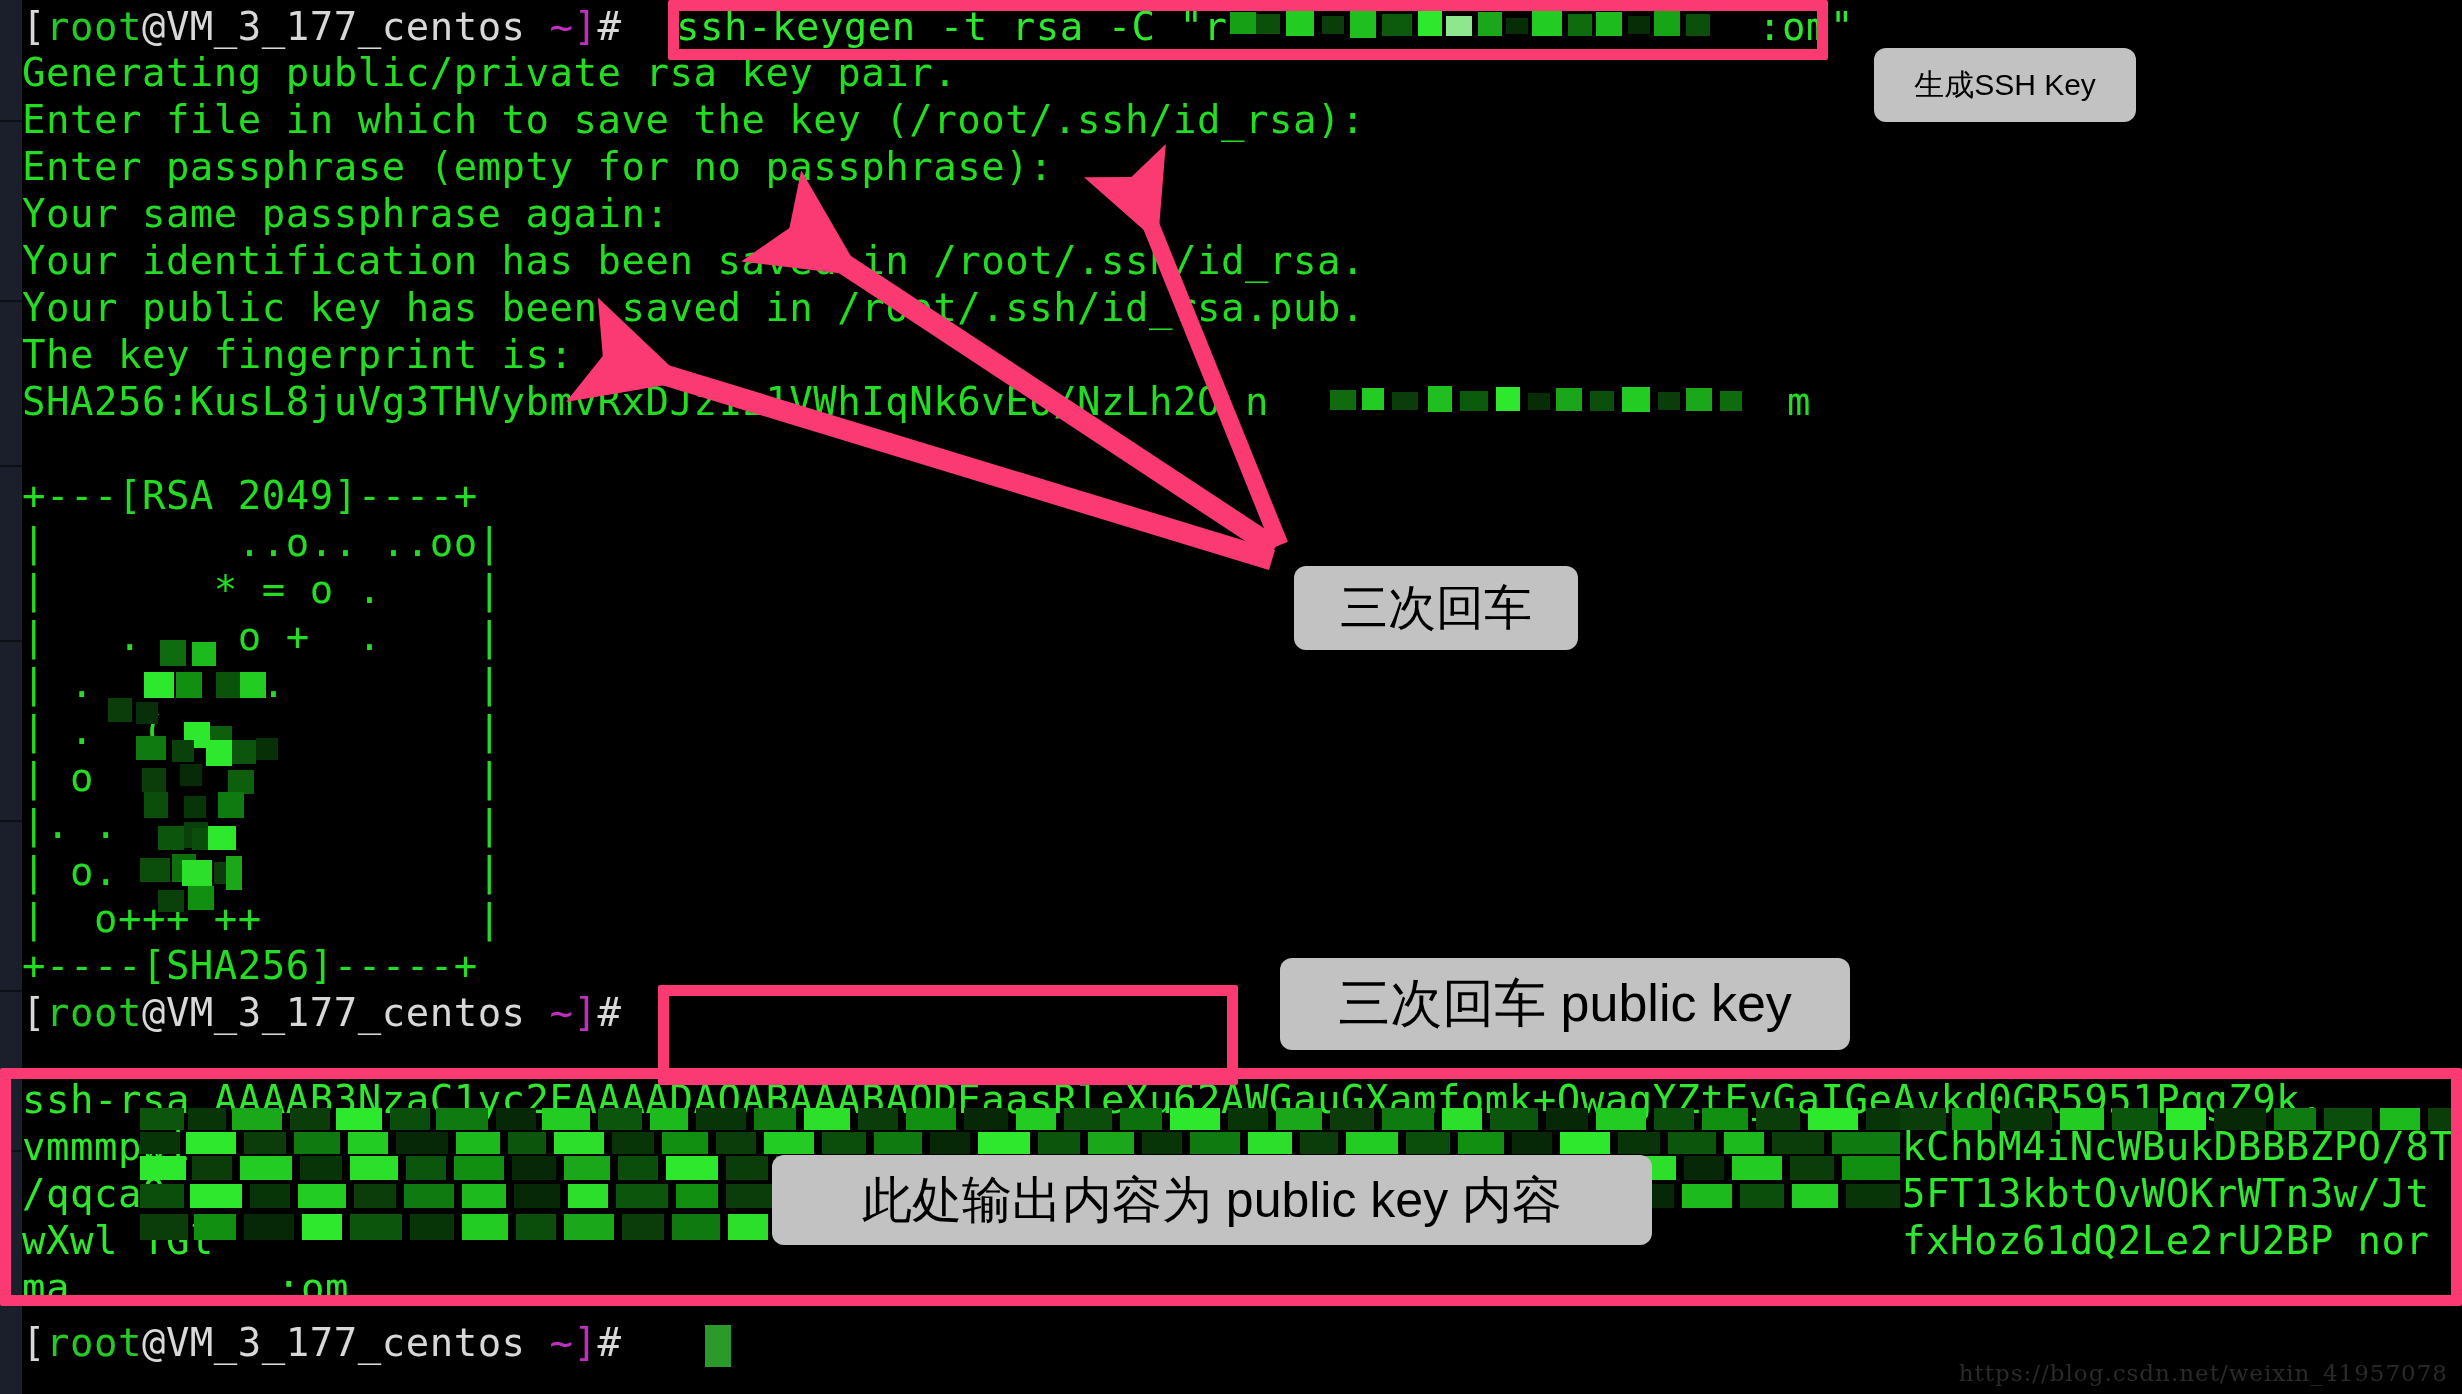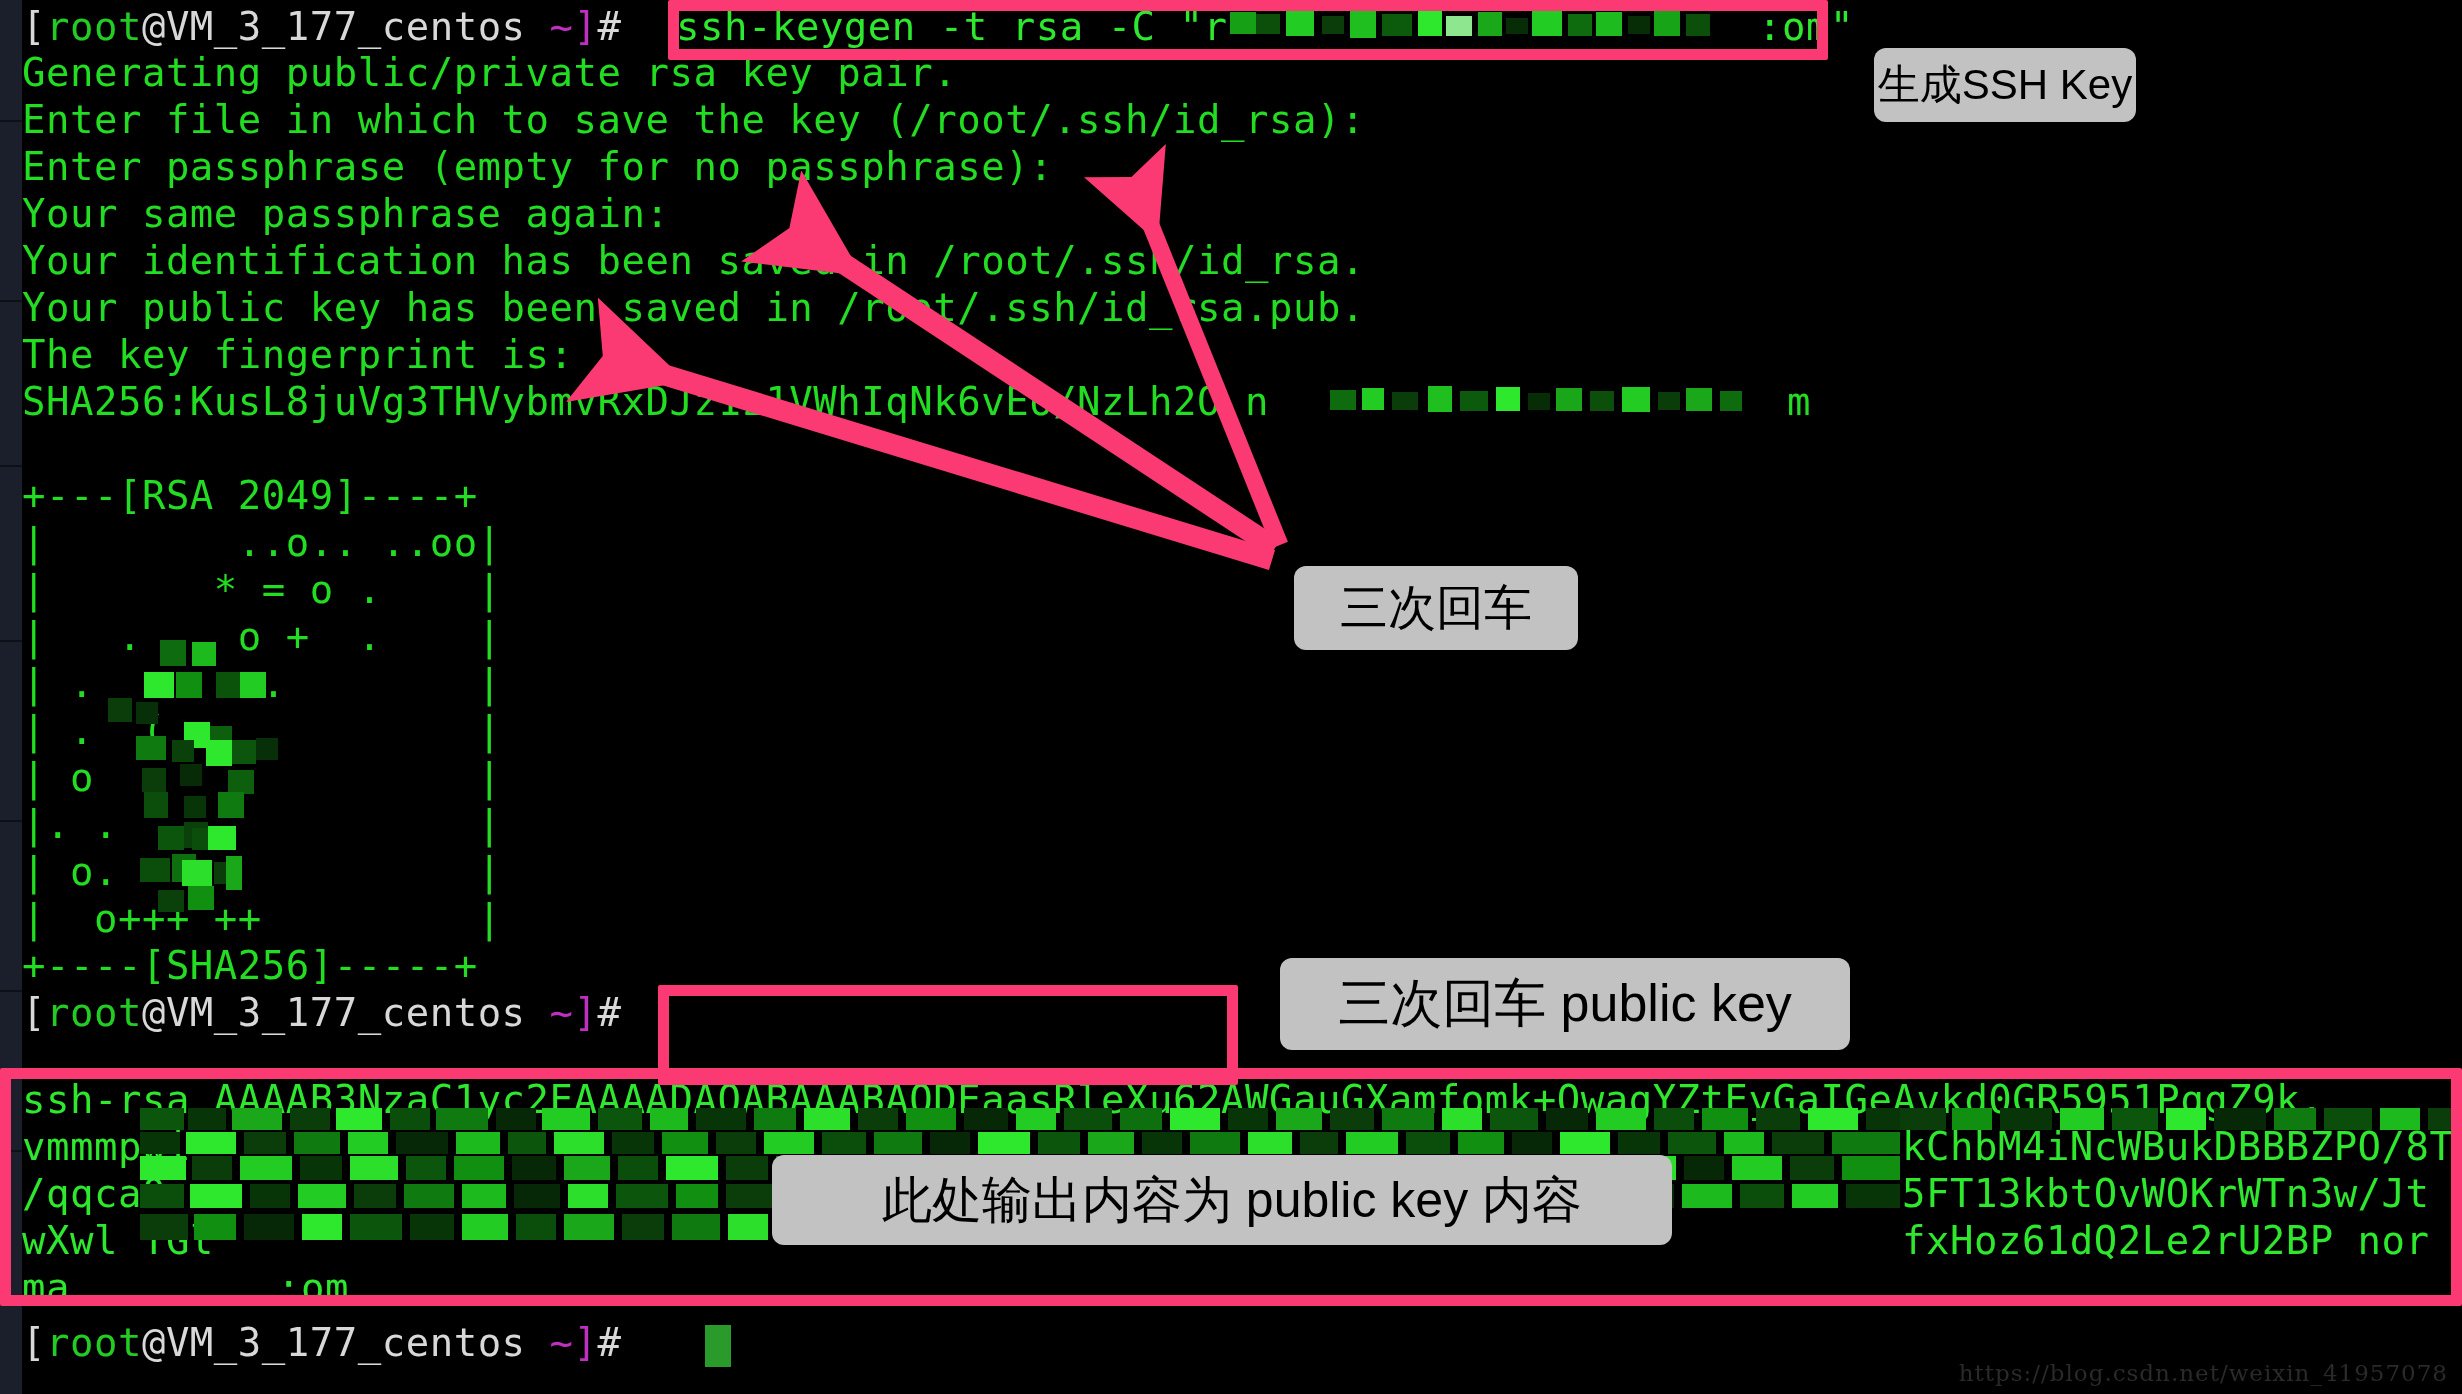--- a/index.html
+++ b/index.html
@@ -429,23 +429,23 @@
       </marker>
     </defs>
 
     <line x1="1275" y1="548" x2="835" y2="258" stroke="#fb3a74" stroke-width="21" marker-end="url(#ahead)"></line>
 
     <line x1="1280" y1="545" x2="1148" y2="218" stroke="#fb3a74" stroke-width="17" marker-end="url(#ahead)"></line>
 
     <line x1="1272" y1="560" x2="655" y2="372" stroke="#fb3a74" stroke-width="21" marker-end="url(#ahead)"></line>
   </svg>
 
-  <div class="anno" style="left:1874px;top:48px;width:262px;height:74px;font-size:42px;">生成SSH Key</div>
+  <div class="anno" style="left:1874px;top:48px;width:262px;height:74px;font-size:30px;">生成SSH Key</div>
 
   <div class="anno" style="left:1294px;top:566px;width:284px;height:84px;font-size:48px;">三次回车</div>
 
   <div class="anno" style="left:1280px;top:958px;width:570px;height:92px;font-size:52px;">三次回车 public key</div>
 
-  <div class="anno" style="left:772px;top:1155px;width:880px;height:90px;font-size:50px;padding-left:20px;">此处输出内容为 public key 内容</div>
+  <div class="anno" style="left:772px;top:1155px;width:880px;height:90px;font-size:50px;">此处输出内容为 public key 内容</div>
 
   <div class="watermark">https://blog.csdn.net/weixin_41957078</div>
 
 </div>
 
 </body></html>

